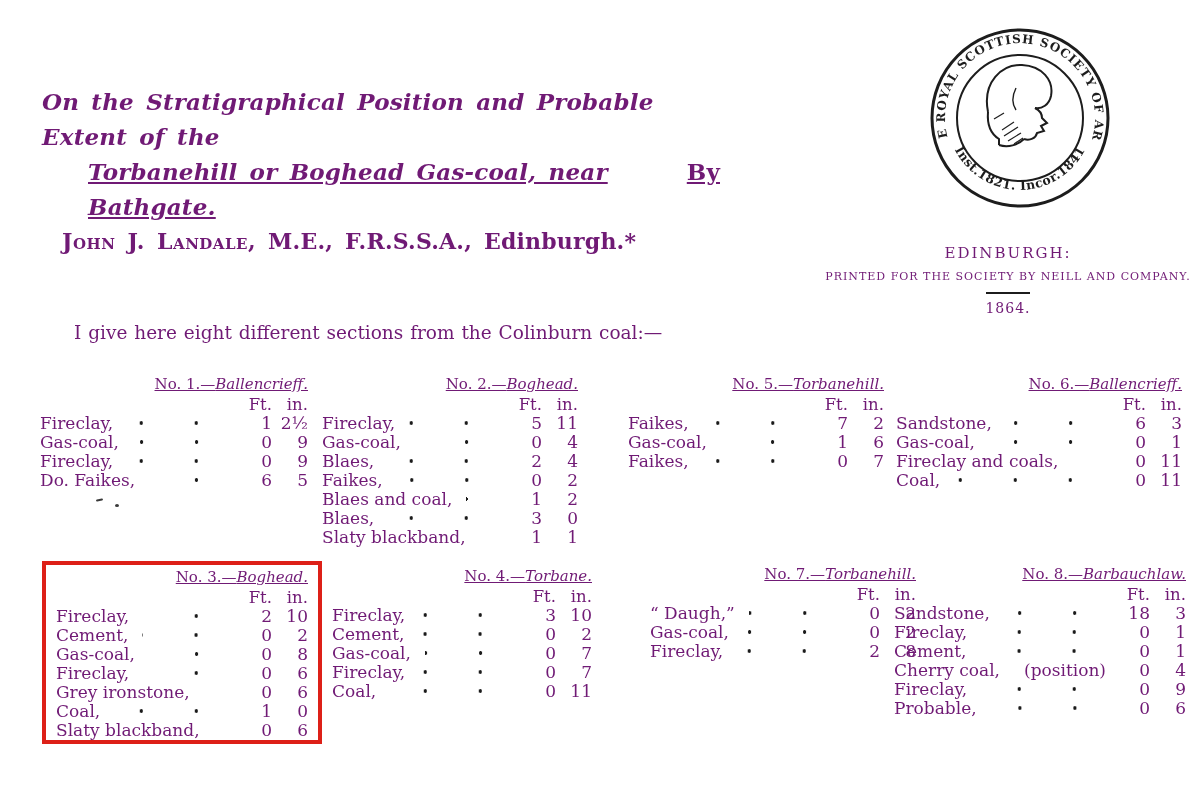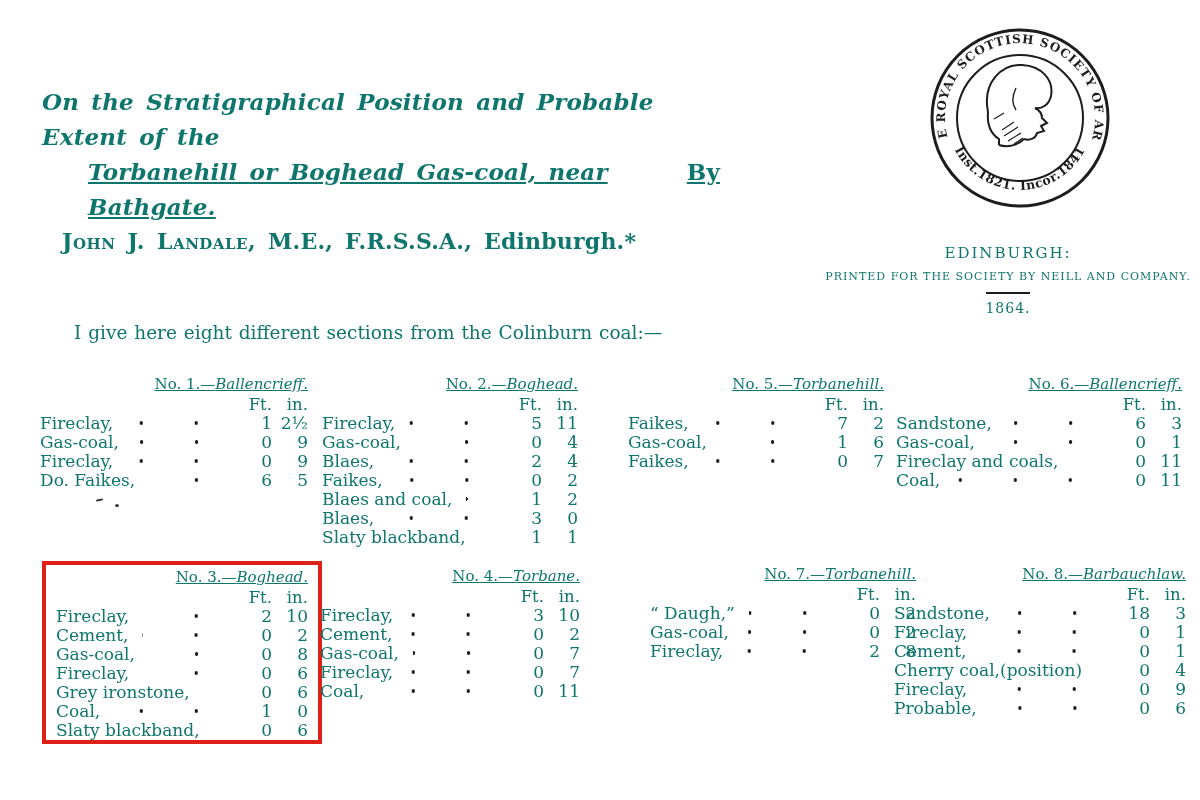--- a/index.html
+++ b/index.html
@@ -1,17 +1,17 @@
 <!DOCTYPE html>
 <html><head>
 <meta charset="utf-8">
 <style>
   html,body{margin:0;padding:0;background:#ffffff;}
   #page{position:relative;width:1200px;height:800px;background:#ffffff;overflow:hidden;
-        font-family:"DejaVu Serif","Liberation Serif",serif;color:#0f766e;}
+        font-family:"DejaVu Serif","Liberation Serif",serif;color:#701a75;}
 
   
   #title-block{position:absolute;left:42px;top:84px;width:690px;
                font-weight:bold;font-style:italic;font-size:23px;line-height:35px;
                word-spacing:4px;letter-spacing:.2px;}
   .t-line2{margin-left:46px;width:632px;display:flex;justify-content:space-between;text-decoration:underline;}
   .t-by{font-style:normal;}
   .t-line3{font-style:normal;margin-left:20px;font-size:22px;}
   .sc{font-variant:small-caps;letter-spacing:.5px;}
 
@@ -32,28 +32,28 @@
   .section{position:absolute;font-size:17px;}
   .sec-title{text-align:right;white-space:nowrap;line-height:20px;margin-bottom:2px;font-size:15px;text-decoration:underline;}
   .sec-name{font-style:italic;}
   .cols-header{display:flex;justify-content:flex-end;line-height:18px;font-size:16.5px;}
   .ft{width:40px;text-align:right;flex:0 0 auto;}
   .in{width:36px;text-align:right;flex:0 0 auto;}
   .row{display:flex;align-items:baseline;line-height:19px;white-space:nowrap;}
   .leader{flex:1 1 auto;position:relative;}
   .leader:not(.has-mid)::after{content:"";position:absolute;left:14px;right:8px;bottom:4px;height:4px;
       background:radial-gradient(circle,#1b1b1b 1.6px,rgba(0,0,0,0) 2px) right center / 55px 4px repeat-x;}
-  .leader.has-mid{display:flex;padding-right:4px;}
+  .leader.has-mid{display:flex;justify-content:flex-end;padding-right:4px;}
 
   #s1{left:40px;top:374px;width:268px;}
   #s2{left:322px;top:374px;width:256px;}
   #s5{left:628px;top:374px;width:256px;}
   #s6{left:896px;top:374px;width:286px;}
   #s3{left:56px;top:567px;width:252px;}
-  #s4{left:320px;top:566px;width:260px;}
+  #s4{left:332px;top:566px;width:260px;}
   #s7{left:620px;top:564px;width:266px;margin-left:30px;}
   #s8{left:894px;top:564px;width:292px;}
 
   
   #highlight-box{position:absolute;left:42px;top:561px;width:280px;height:183px;
                  border:4px solid #dd2018;box-sizing:border-box;pointer-events:none;}
 
   
   .speck{position:absolute;background:#3a3a3a;border-radius:1px;}
   #speck1{left:96px;top:499px;width:7px;height:2px;transform:rotate(-12deg);}

